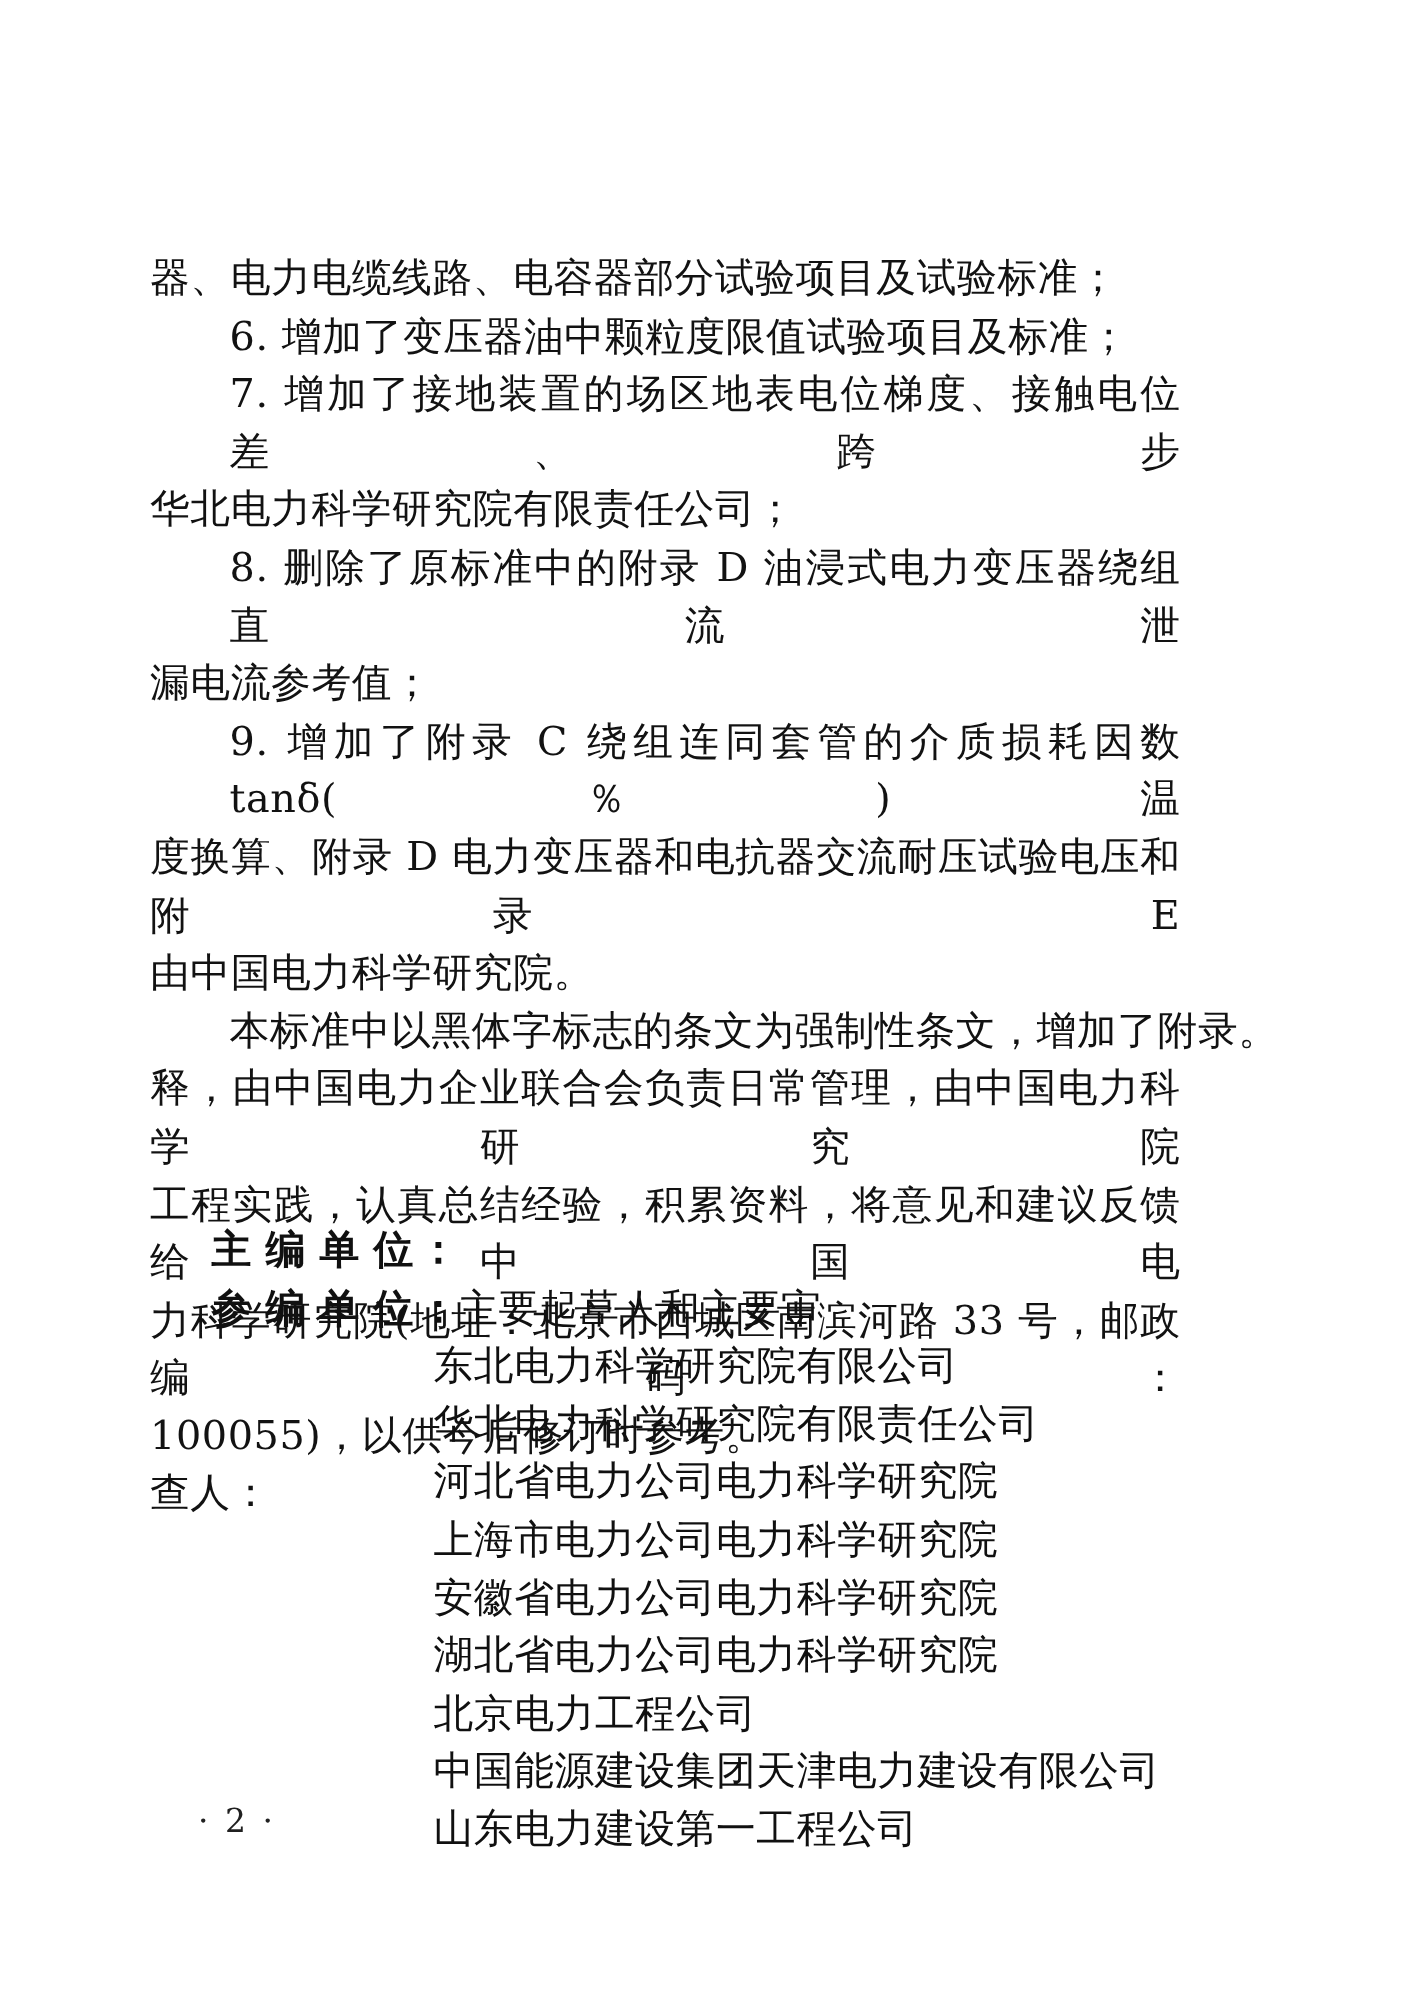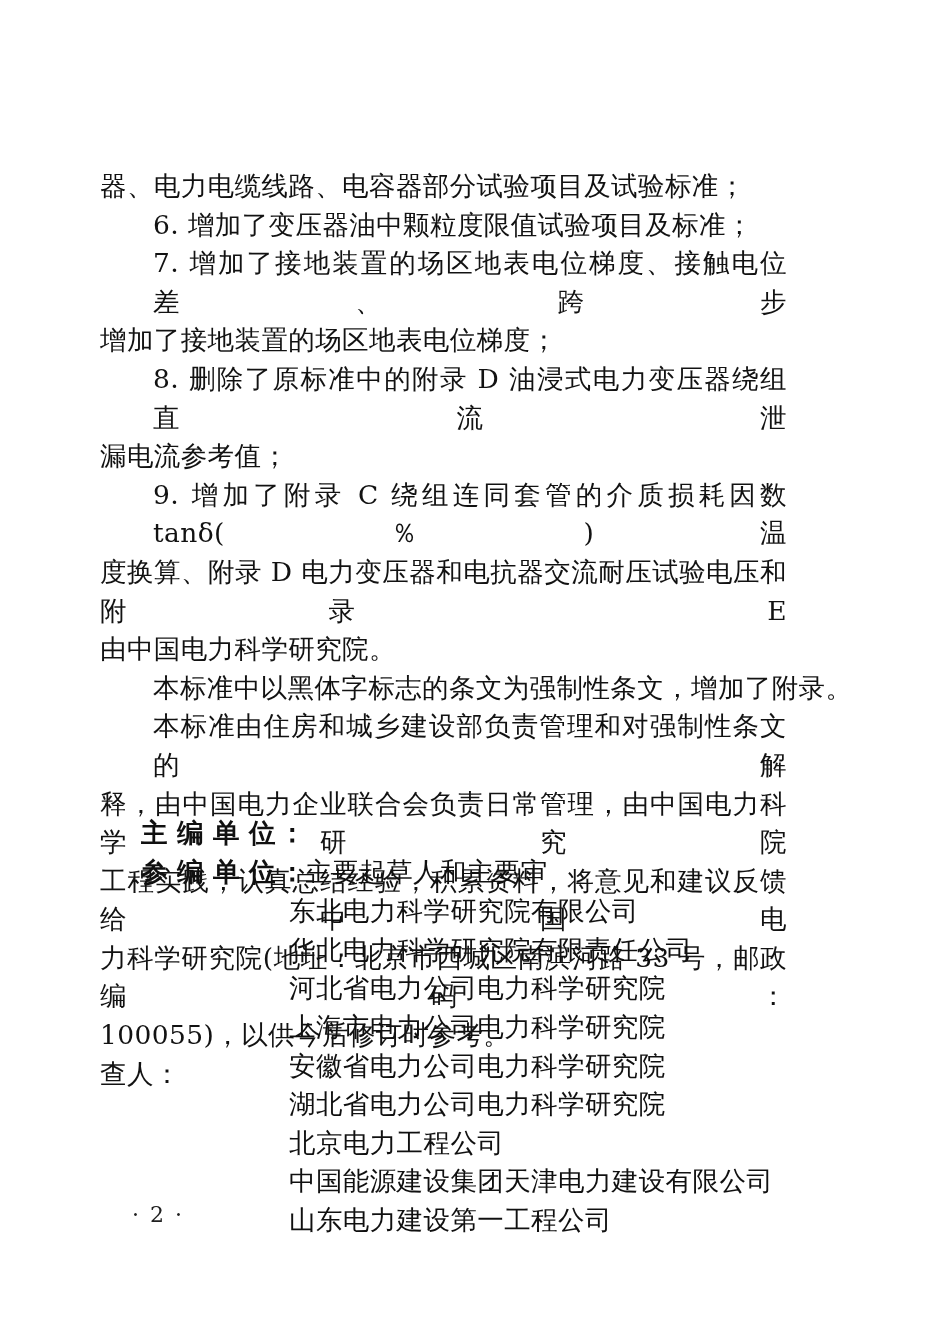--- a/index.html
+++ b/index.html
@@ -115,28 +115,27 @@
 </style>
 </head>
 <body>
 
 <div id="page">
 
   <div id="content">
       <div class="line flush">器、电力电缆线路、电容器部分试验项目及试验标准；</div>
       <div class="line flush indent2">6. 增加了变压器油中颗粒度限值试验项目及标准；</div>
       <div class="line just indent2">7. 增加了接地装置的场区地表电位梯度、接触电位差、跨步</div>
-      <div class="line flush">增加了接地装置的场区地表电位梯度；</div>
+      <div class="line flush">华北电力科学研究院有限责任公司；</div>
       <div class="line just indent2">8. 删除了原标准中的附录 D 油浸式电力变压器绕组直流泄</div>
       <div class="line flush">漏电流参考值；</div>
       <div class="line just indent2">9. 增加了附录 C 绕组连同套管的介质损耗因数 tanδ(％)温</div>
       <div class="line just">度换算、附录 D 电力变压器和电抗器交流耐压试验电压和附录 E</div>
       <div class="line flush">由中国电力科学研究院。</div>
       <div class="line flush indent2">本标准中以黑体字标志的条文为强制性条文，增加了附录。</div>
-      <div class="line just indent2">本标准由住房和城乡建设部负责管理和对强制性条文的解</div>
       <div class="line just">释，由中国电力企业联合会负责日常管理，由中国电力科学研究院</div>
       <div class="line just">工程实践，认真总结经验，积累资料，将意见和建议反馈给中国电</div>
       <div class="line just">力科学研究院(地址：北京市西城区南滨河路 33 号，邮政编码：</div>
       <div class="line flush">100055)，以供今后修订时参考。</div>
       <div class="line flush">查人：</div>
     </div>
 
   <div id="orgblock">
 
     <div class="orgrow">

